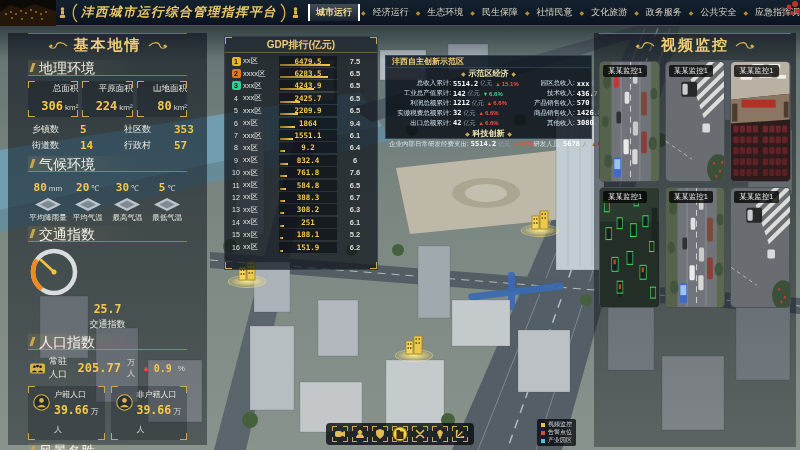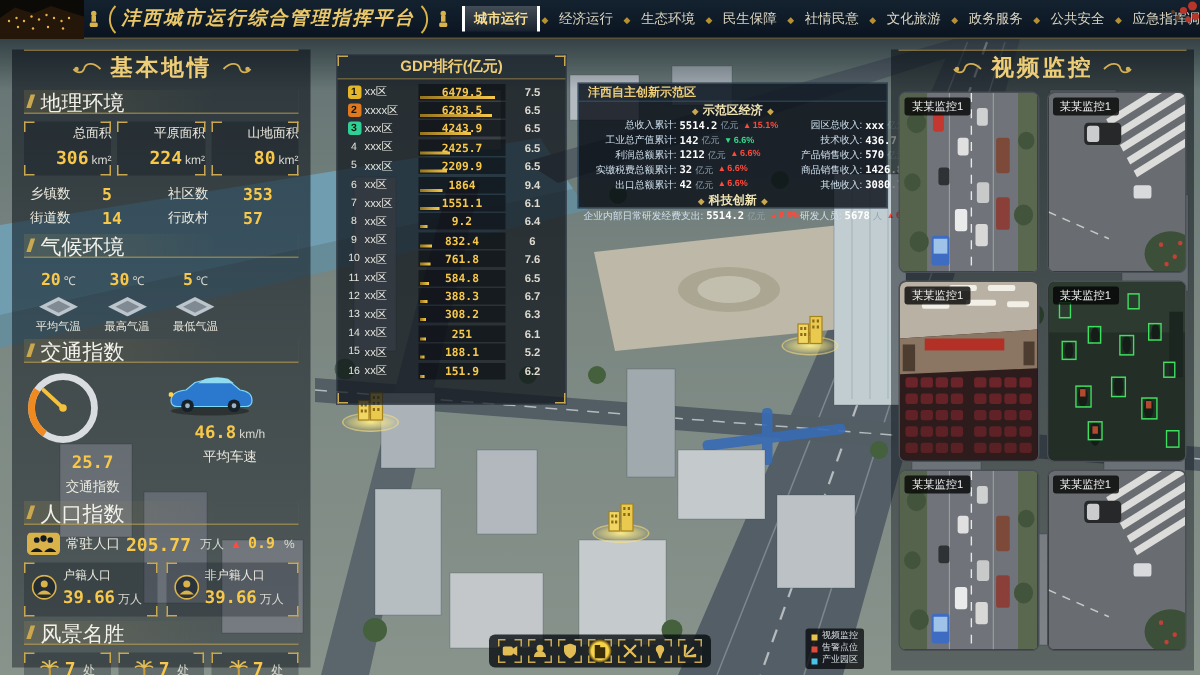--- a/index.html
+++ b/index.html
@@ -42,21 +42,21 @@
     background:linear-gradient(90deg,rgba(202,168,79,.14),rgba(202,168,79,0) 70%);margin-top:3px;}
   .sec-hd::before{content:"";position:absolute;left:3px;top:3px;bottom:3px;width:3px;background:#caa84f;transform:skewX(-18deg);}
   .cb{position:relative;}
   .cb::before{content:"";position:absolute;left:0;top:0;width:6px;height:6px;border-left:1px solid #caa84f;border-top:1px solid #caa84f;}
   .cb::after{content:"";position:absolute;right:0;bottom:0;width:6px;height:6px;border-right:1px solid #caa84f;border-bottom:1px solid #caa84f;}
   .cx{position:absolute;inset:0;pointer-events:none;}
   .cx::before{content:"";position:absolute;right:0;top:0;width:6px;height:6px;border-right:1px solid #caa84f;border-top:1px solid #caa84f;}
   .cx::after{content:"";position:absolute;left:0;bottom:0;width:6px;height:6px;border-left:1px solid #caa84f;border-bottom:1px solid #caa84f;}
 
   
-  .lpanel{position:absolute;left:8px;top:33px;width:199px;bottom:5px;z-index:4;padding:0 8px;
+  .lpanel{position:absolute;left:8px;top:33px;width:199px;bottom:5px;z-index:4;padding:0 20px;
     background:linear-gradient(rgba(9,16,24,.6),rgba(9,16,24,.42));}
   .areas{display:flex;gap:4px;margin:5px 0 4px;}
   .area{flex:1;text-align:right;padding:2px 0 3px;background:rgba(16,24,32,.35);}
   .area .lbl{font-size:8.5px;color:#eceadf;}
   .area .val{margin-top:1px;}
   .area .num{font-size:12px;}
   .unit{font-size:8px;color:#d9d9d0;margin-left:2px;font-weight:normal;}
   .cnt-row{display:grid;grid-template-columns:48px 44px 50px 1fr;align-items:center;height:16px;
     font-size:9px;color:#eceadf;padding:0 4px;}
   .cnt-row .num{font-size:11px;}
@@ -117,21 +117,21 @@
   .dz-t{font-size:5.5px;margin-left:3px;}
   .dz-p{font-size:6px;margin-left:1px;font-weight:bold;}
   .up,.up+.dz-p{color:#ff4a3c;}
   .dn,.dn+.dz-p{color:#35d98c;}
   .dz-bottom{display:flex;align-items:center;height:11px;padding:0 3px;}
   .dz-bottom .dz-l{width:auto;}
 
   
   .vpanel{position:absolute;left:594px;top:33px;width:202px;bottom:3px;z-index:4;padding:0 5px;
     background:linear-gradient(rgba(8,14,20,.55),rgba(8,14,20,.35));}
-  .vgrid{display:grid;grid-template-columns:1fr 1fr;gap:5px;margin-top:4px;}
+  .vgrid{display:grid;grid-template-columns:1fr 1fr 1fr;gap:5px;margin-top:4px;}
   .vtile{position:relative;height:121px;border:1px solid #4a4f55;border-radius:5px;overflow:hidden;
     background:#1b1d1f;cursor:pointer;}
   .vtile svg{width:100%;height:100%;}
   .vlabel{position:absolute;top:3px;left:3px;background:rgba(5,5,5,.8);color:#eee;font-size:7.5px;
     padding:1px 5px;border-radius:2px;}
 
   
   .toolbar{position:absolute;left:326px;top:423px;z-index:5;display:flex;gap:4px;align-items:center;
     padding:3px 6px;background:rgba(8,12,16,.8);border-radius:4px;}
   .tbtn{width:16px;height:16px;display:flex;align-items:center;justify-content:center;
@@ -402,20 +402,28 @@
     <div class="cnt-row">
       <span>街道数</span>
         <span class="num">14</span>
       <span>行政村</span>
         <span class="num">57</span>
     </div>
 
     <div class="sec-hd">气候环境</div>
     <div class="climate">
       <div>
+        <div><span class="num">80</span><span class="unit">mm</span></div>
+        <svg class="dia" width="26" height="13" viewBox="0 0 26 13">
+            <polygon points="13,0 26,6.5 13,13 0,6.5" fill="#bcc5cc"></polygon>
+            <polygon points="13,2.5 21,6.5 13,10.5 5,6.5" fill="#7f8a93"></polygon>
+          </svg>
+        <div class="lbl">平均降雨量</div>
+      </div>
+      <div>
         <div><span class="num">20</span><span class="unit">℃</span></div>
         <svg class="dia" width="26" height="13" viewBox="0 0 26 13">
             <polygon points="13,0 26,6.5 13,13 0,6.5" fill="#bcc5cc"></polygon>
             <polygon points="13,2.5 21,6.5 13,10.5 5,6.5" fill="#7f8a93"></polygon>
           </svg>
         <div class="lbl">平均气温</div>
       </div>
       <div>
         <div><span class="num">30</span><span class="unit">℃</span></div>
         <svg class="dia" width="26" height="13" viewBox="0 0 26 13">
@@ -438,34 +446,20 @@
     <div class="traffic">
       <div class="thalf">
         <svg width="52" height="52" viewBox="0 0 52 52">
           <circle cx="26" cy="26" r="21" fill="none" stroke="#e6e9ec" stroke-width="4.5" opacity="0.92"></circle>
           <circle cx="26" cy="26" r="21" fill="none" stroke="#f08a1f" stroke-width="4.5" stroke-dasharray="33 99" transform="rotate(125 26 26)"></circle>
           <line x1="26" y1="26" x2="13" y2="14" stroke="#f5c23c" stroke-width="2.5" stroke-linecap="round"></line>
           <circle cx="26" cy="26" r="2.5" fill="#f5c23c"></circle>
         </svg>
         <div class="tval"><span class="num">25.7</span></div>
         <div class="tlbl">交通指数</div>
-      </div>
-      <div class="thalf">
-        <svg width="64" height="32" viewBox="0 0 64 32">
-          <ellipse cx="32" cy="28" rx="26" ry="3" fill="rgba(0,0,0,0.35)"></ellipse>
-          <path d="M6,21 q0,-6 10,-7 l6,-5 q12,-4 24,0 l6,5 q8,1 8,7 q0,4 -4,4 H10 q-4,0 -4,-4 z" fill="#2b79cf" stroke="#7fd8f5" stroke-width="0.8"></path>
-          <path d="M24,9.5 l5,-3 q8,-2 15,0 l4,3 z" fill="#8fdcf2"></path>
-          <rect x="4.5" y="15.5" width="3" height="3" rx="1" fill="#ffd24a"></rect>
-          <circle cx="17" cy="24.5" r="4.2" fill="#152029"></circle>
-            <circle cx="17" cy="24.5" r="1.6" fill="#9fb4c4"></circle>
-          <circle cx="48" cy="24.5" r="4.2" fill="#152029"></circle>
-            <circle cx="48" cy="24.5" r="1.6" fill="#9fb4c4"></circle>
-        </svg>
-        <div class="tval"><span class="num">46.8</span><span class="unit">km/h</span></div>
-        <div class="tlbl">平均车速</div>
       </div>
     </div>
 
     <div class="sec-hd">人口指数</div>
     <div class="pop-res">
       <svg width="22" height="15" viewBox="0 0 22 15">
         <rect width="22" height="15" rx="3" fill="#d9b24a"></rect>
         <circle cx="6.5" cy="5" r="1.9" fill="#101924"></circle>
           <circle cx="15.5" cy="5" r="1.9" fill="#101924"></circle>
           <circle cx="11" cy="4" r="2.1" fill="#101924"></circle>

